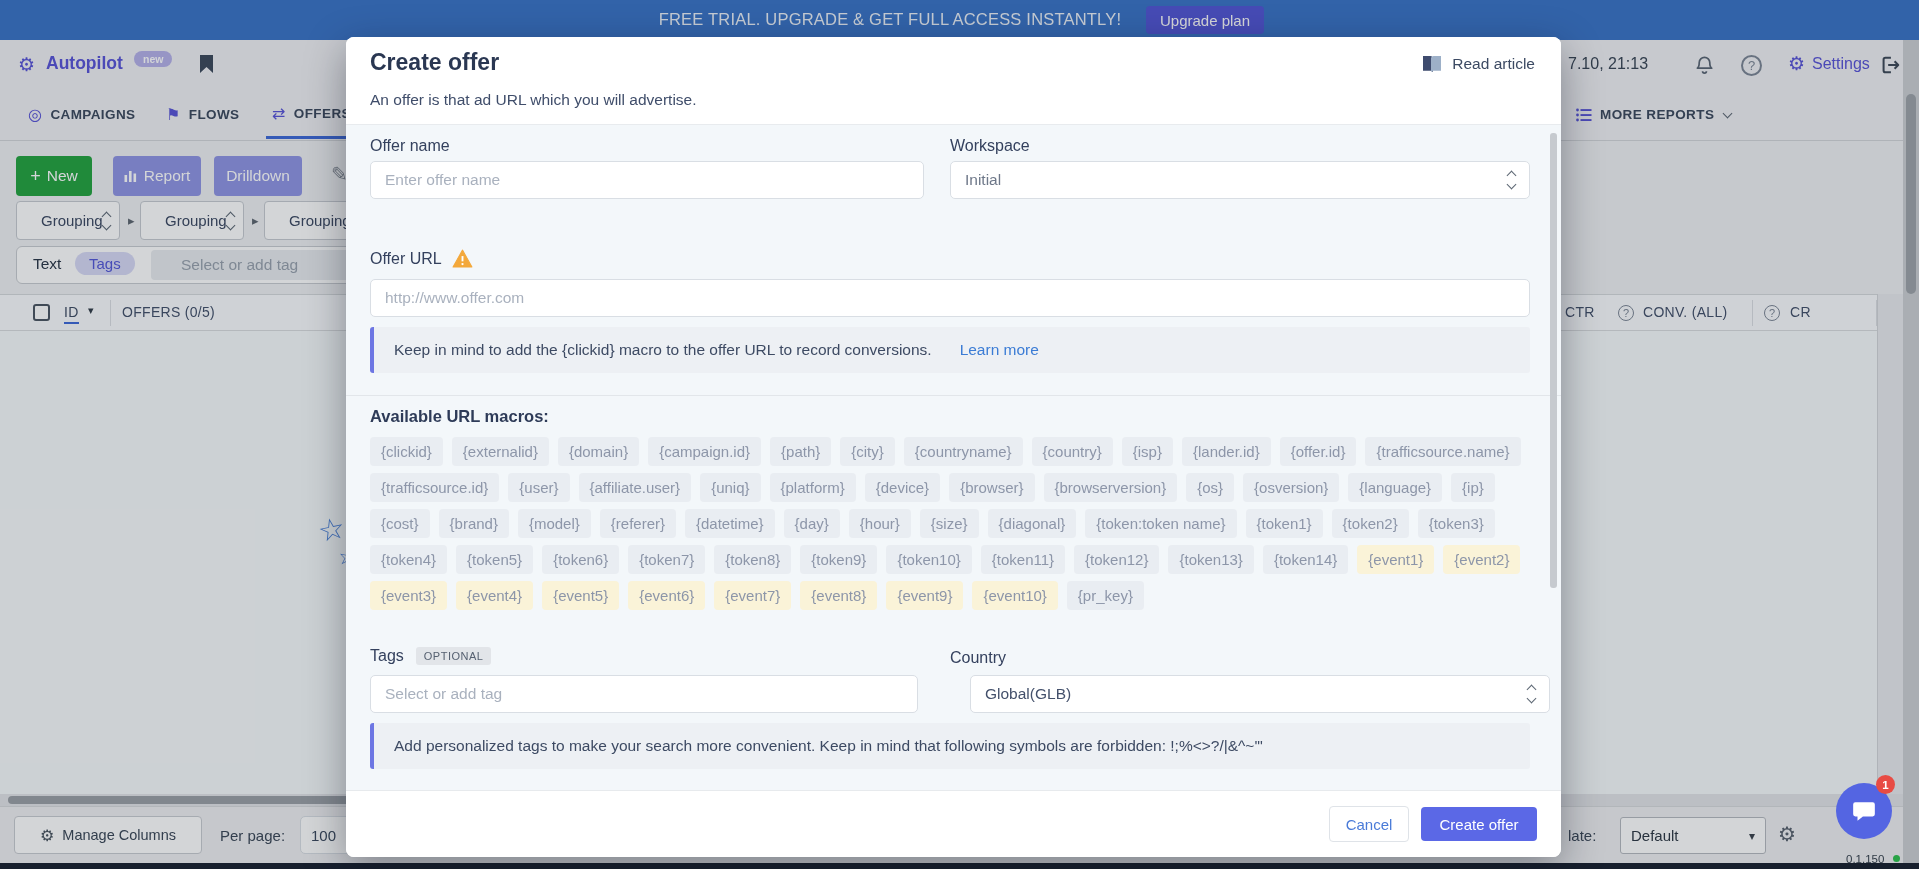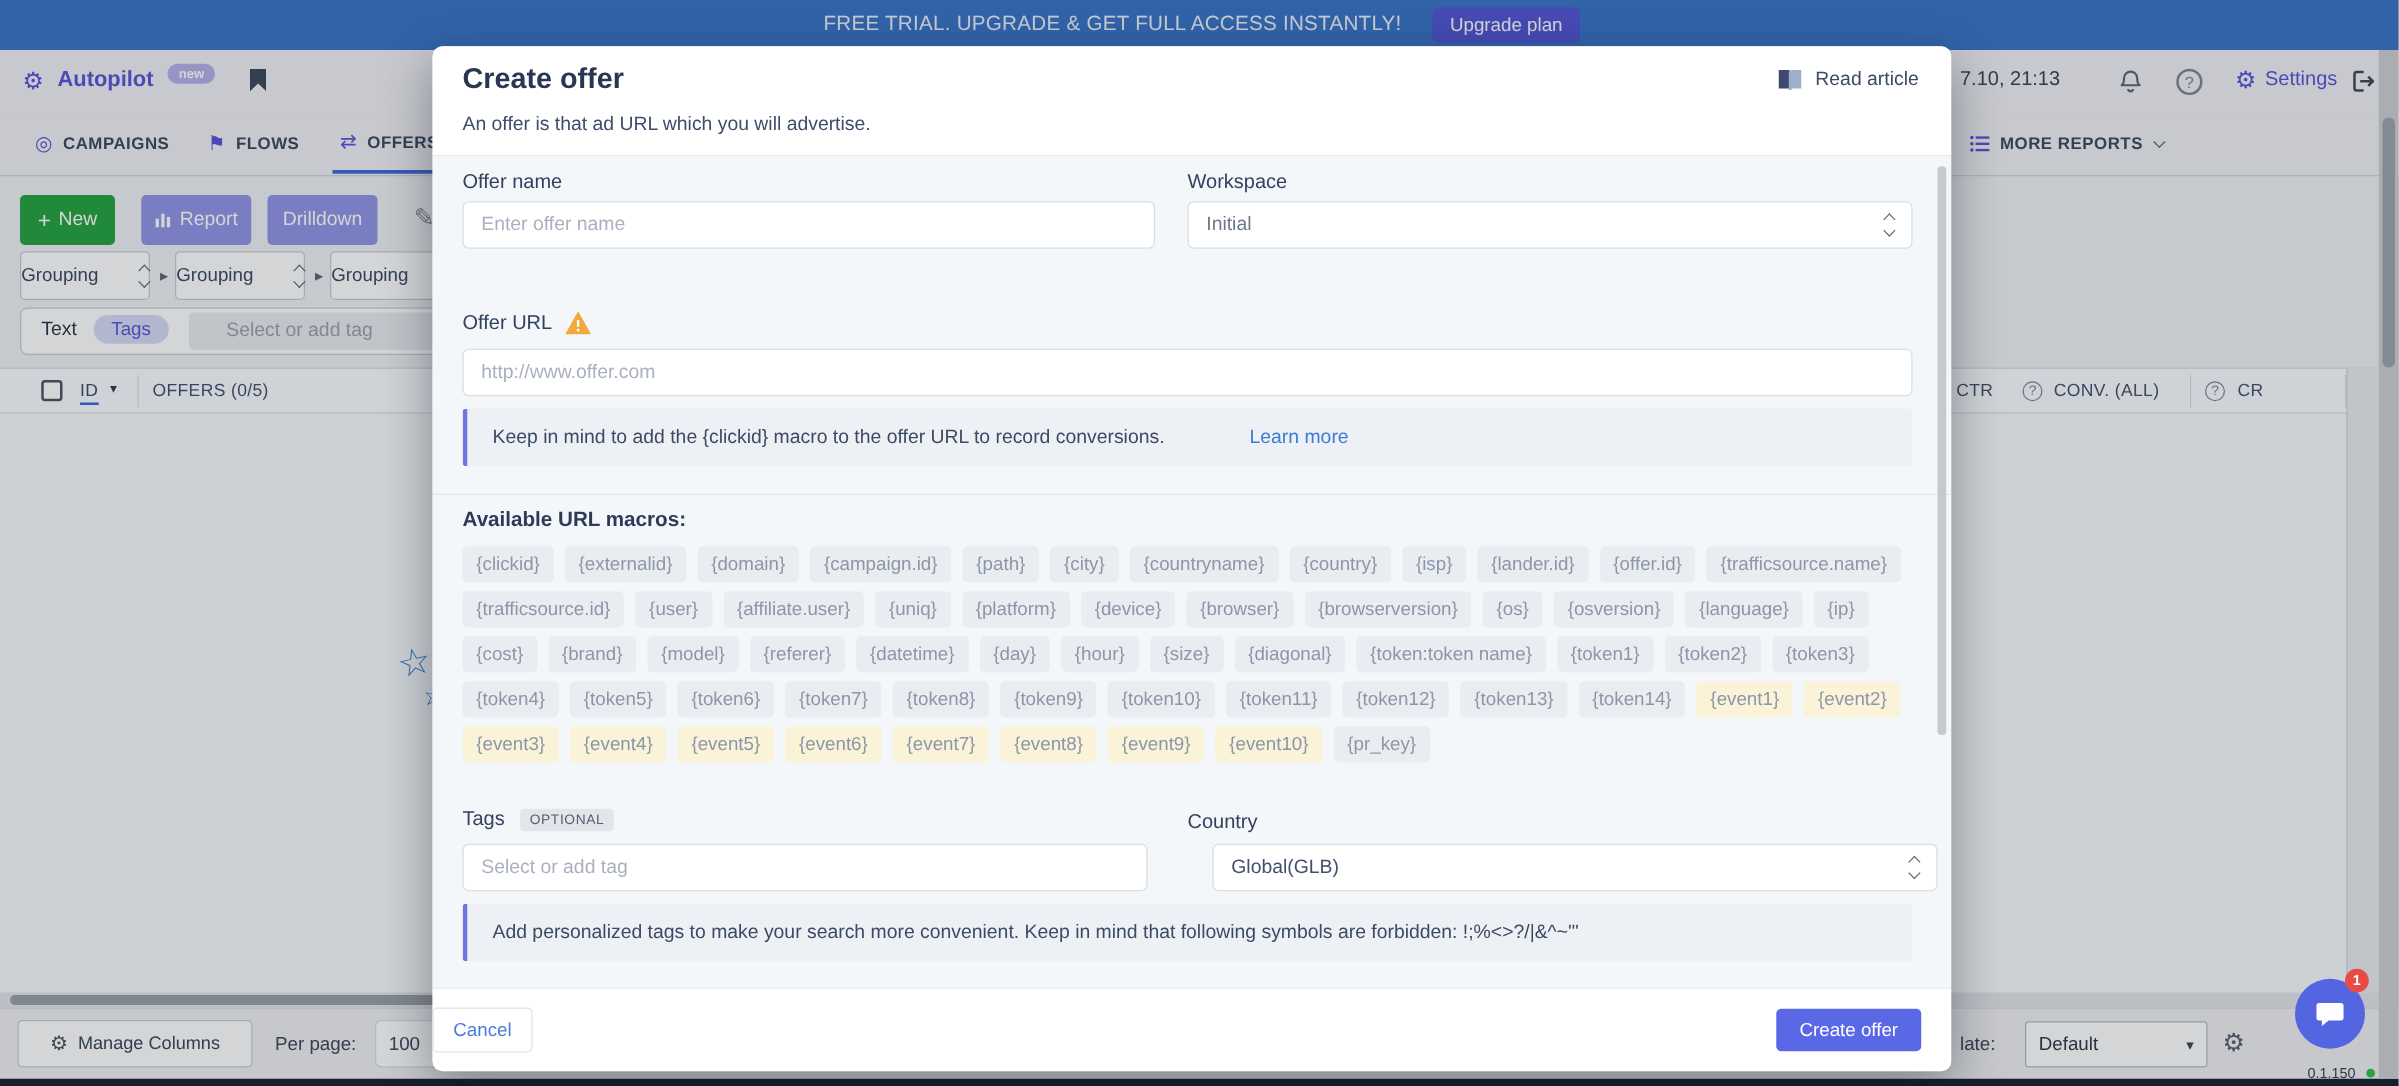--- a/index.html
+++ b/index.html
@@ -19,21 +19,21 @@
   .hdr-text{color:#3a4656;font-size:16px;}
   .settings-text{color:#5a55d8;font-size:16px;}
   
   .tab-row{left:0;top:90px;width:1919px;height:50px;background:#f1f1f4;border-bottom:1px solid #d4d6d9;}
   .tab{position:absolute;top:0;height:49px;display:flex;align-items:center;gap:8px;font-size:13.5px;color:#3d4a5e;letter-spacing:.4px;font-weight:bold;}
   .tab.active{border-bottom:3px solid #3f6ad8;height:46px;}
   .tab-icon{color:#5a55d8;font-size:16px;font-weight:normal;}
   
   .btn-green{background:#25a440;color:#fff;border-radius:4px;font-size:15.5px;display:flex;align-items:center;justify-content:center;gap:6px;}
   .btn-purple{background:#9095e4;color:#fff;border-radius:4px;font-size:15.5px;display:flex;align-items:center;justify-content:center;gap:7px;}
-  .gsel{background:#fff;border:1px solid #c7cbd1;border-radius:4px;display:flex;align-items:center;justify-content:space-between;padding:0 0;font-size:15px;color:#3d4a63;box-sizing:border-box;}
+  .gsel{background:#fff;border:1px solid #c7cbd1;border-radius:4px;display:flex;align-items:center;justify-content:space-between;padding:0 24px;font-size:15px;color:#3d4a63;box-sizing:border-box;}
   .gsep{color:#5f6771;font-size:13px;}
   .chev{display:block;width:6px;height:6px;border-right:1.8px solid #5c6673;border-bottom:1.8px solid #5c6673;}
   .chev.up{transform:rotate(-135deg);margin-bottom:2px;}
   .chev.down{transform:rotate(45deg);}
   .updown{display:flex;flex-direction:column;align-items:center;}
   
   .filter-box{left:16px;top:246px;width:1542px;height:38px;background:#fff;border:1px solid #c9ccd1;border-radius:6px;box-sizing:border-box;}
   .pill-tags{background:#d8daf6;color:#5558d8;border-radius:13px;padding:3px 14px;font-size:15px;}
   .filter-input{position:absolute;left:134px;top:3px;right:3px;bottom:3px;background:#e9ecef;border-radius:4px;display:flex;align-items:center;padding-left:30px;color:#99a2ae;font-size:15.5px;}
   
@@ -58,27 +58,27 @@
   .modal{left:346px;top:37px;width:1215px;height:820px;background:#fff;border-radius:8px;z-index:50;
          box-shadow:0 12px 40px rgba(10,16,30,.38);overflow:hidden;}
   .m-header{position:absolute;left:0;top:0;width:1215px;height:88px;background:#fff;border-bottom:1px solid #e8ebee;box-sizing:border-box;}
   .m-title{position:absolute;left:24px;top:12px;font-size:23px;font-weight:bold;color:#2a3752;}
   .m-sub{position:absolute;left:24px;top:54px;font-size:15.5px;color:#3f4d6a;}
   .m-body{position:absolute;left:0;top:88px;width:1215px;height:665px;background:#f3f7fa;}
   .label{font-size:16px;color:#34415e;}
   .inp{position:absolute;border:1px solid #d9dee4;border-radius:5px;background:#fff;padding:0 14px;font-size:15.5px;color:#3c4a5e;outline:none;box-sizing:border-box;font-family:"Liberation Sans",sans-serif;}
   .inp::placeholder{color:#a9b1be;}
   .select{position:absolute;background:#fff;border:1px solid #d9dee4;border-radius:5px;display:flex;align-items:center;justify-content:space-between;padding:0 14px;box-sizing:border-box;font-size:15.5px;}
-  .callout{position:absolute;background:#edf0f4;border-left:4px solid #6d76e3;border-radius:3px;display:flex;align-items:center;font-size:15.5px;color:#3d4a63;padding-left:20px;box-sizing:border-box;gap:40px;}
+  .callout{position:absolute;background:#edf0f4;border-left:4px solid #6d76e3;border-radius:3px;display:flex;align-items:center;font-size:15.5px;color:#3d4a63;padding-left:20px;box-sizing:border-box;}
   .link{color:#3b7cd5;margin-left:28px;}
   .chips{position:absolute;display:flex;flex-wrap:wrap;gap:7px 9px;align-content:flex-start;}
   .chip{background:#e9edf2;color:#8d96a9;border-radius:4px;padding:5px 11px;font-size:15px;line-height:19px;white-space:nowrap;}
   .chip.event{background:#faf3d8;}
   .opt-badge{background:#e2e5e9;color:#556070;font-size:11px;border-radius:3px;padding:3px 8px;letter-spacing:.5px;}
-  .m-footer{position:absolute;left:0;top:753px;width:1215px;height:67px;background:#fff;border-top:1px solid #e7eaed;display:flex;align-items:center;justify-content:space-between;gap:12px;padding-right:24px;box-sizing:border-box;}
+  .m-footer{position:absolute;left:0;top:753px;width:1215px;height:67px;background:#fff;border-top:1px solid #e7eaed;display:flex;align-items:center;justify-content:flex-end;gap:12px;padding-right:24px;box-sizing:border-box;}
   .btn-cancel{width:78px;height:34px;background:#fff;border:1px solid #dfe3e8;border-radius:4px;color:#4a7bd8;font-size:15px;display:flex;align-items:center;justify-content:center;}
   .btn-create{width:116px;height:34px;background:#5b68e6;border-radius:4px;color:#fff;font-size:15px;display:flex;align-items:center;justify-content:center;}
   .m-scroll{position:absolute;left:1204px;top:8px;width:7px;height:455px;border-radius:3px;background:#c6cacf;}
   
   .chat{left:1836px;top:783px;width:56px;height:56px;border-radius:50%;background:#5465e2;z-index:60;display:flex;align-items:center;justify-content:center;}
   .chat-badge{left:1876px;top:775px;width:19px;height:19px;border-radius:50%;background:#e84b44;color:#fff;font-size:11.5px;display:flex;align-items:center;justify-content:center;z-index:61;font-weight:bold;}
 </style>
 </head>
 <body>
 

